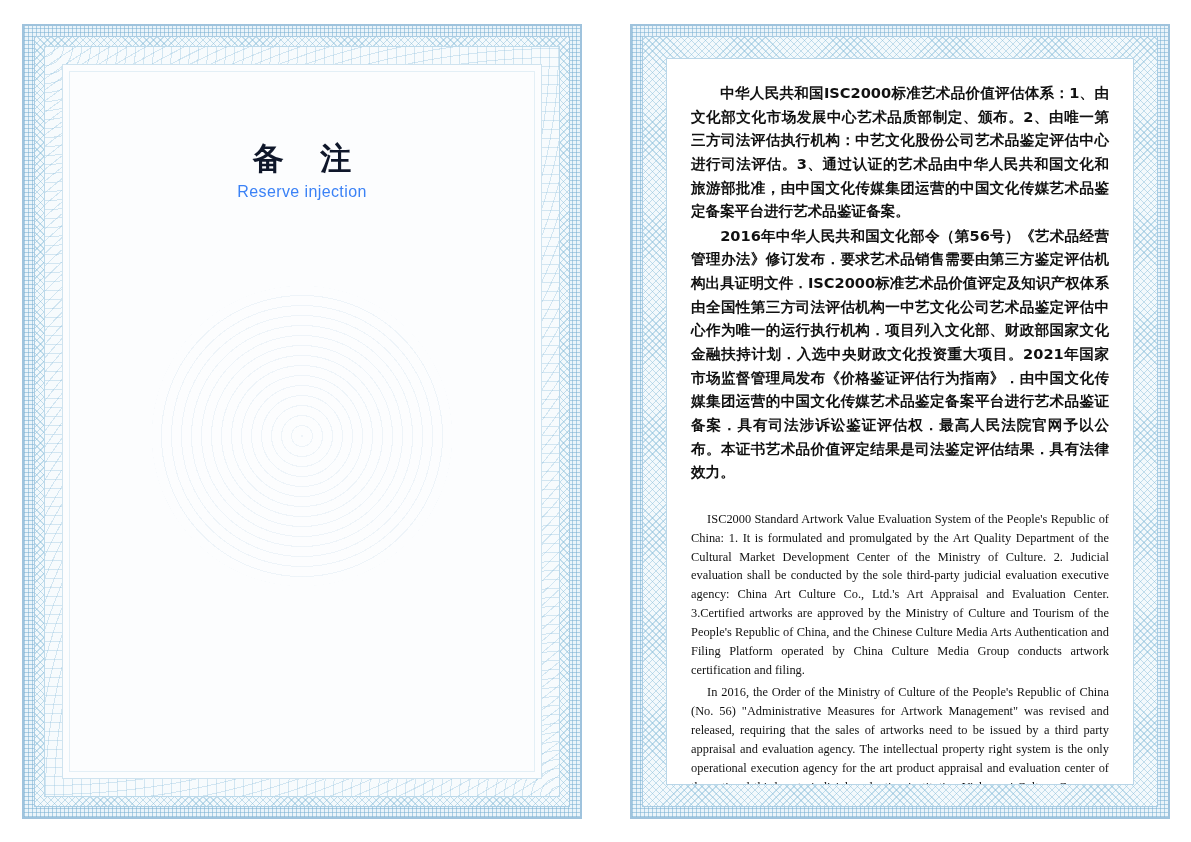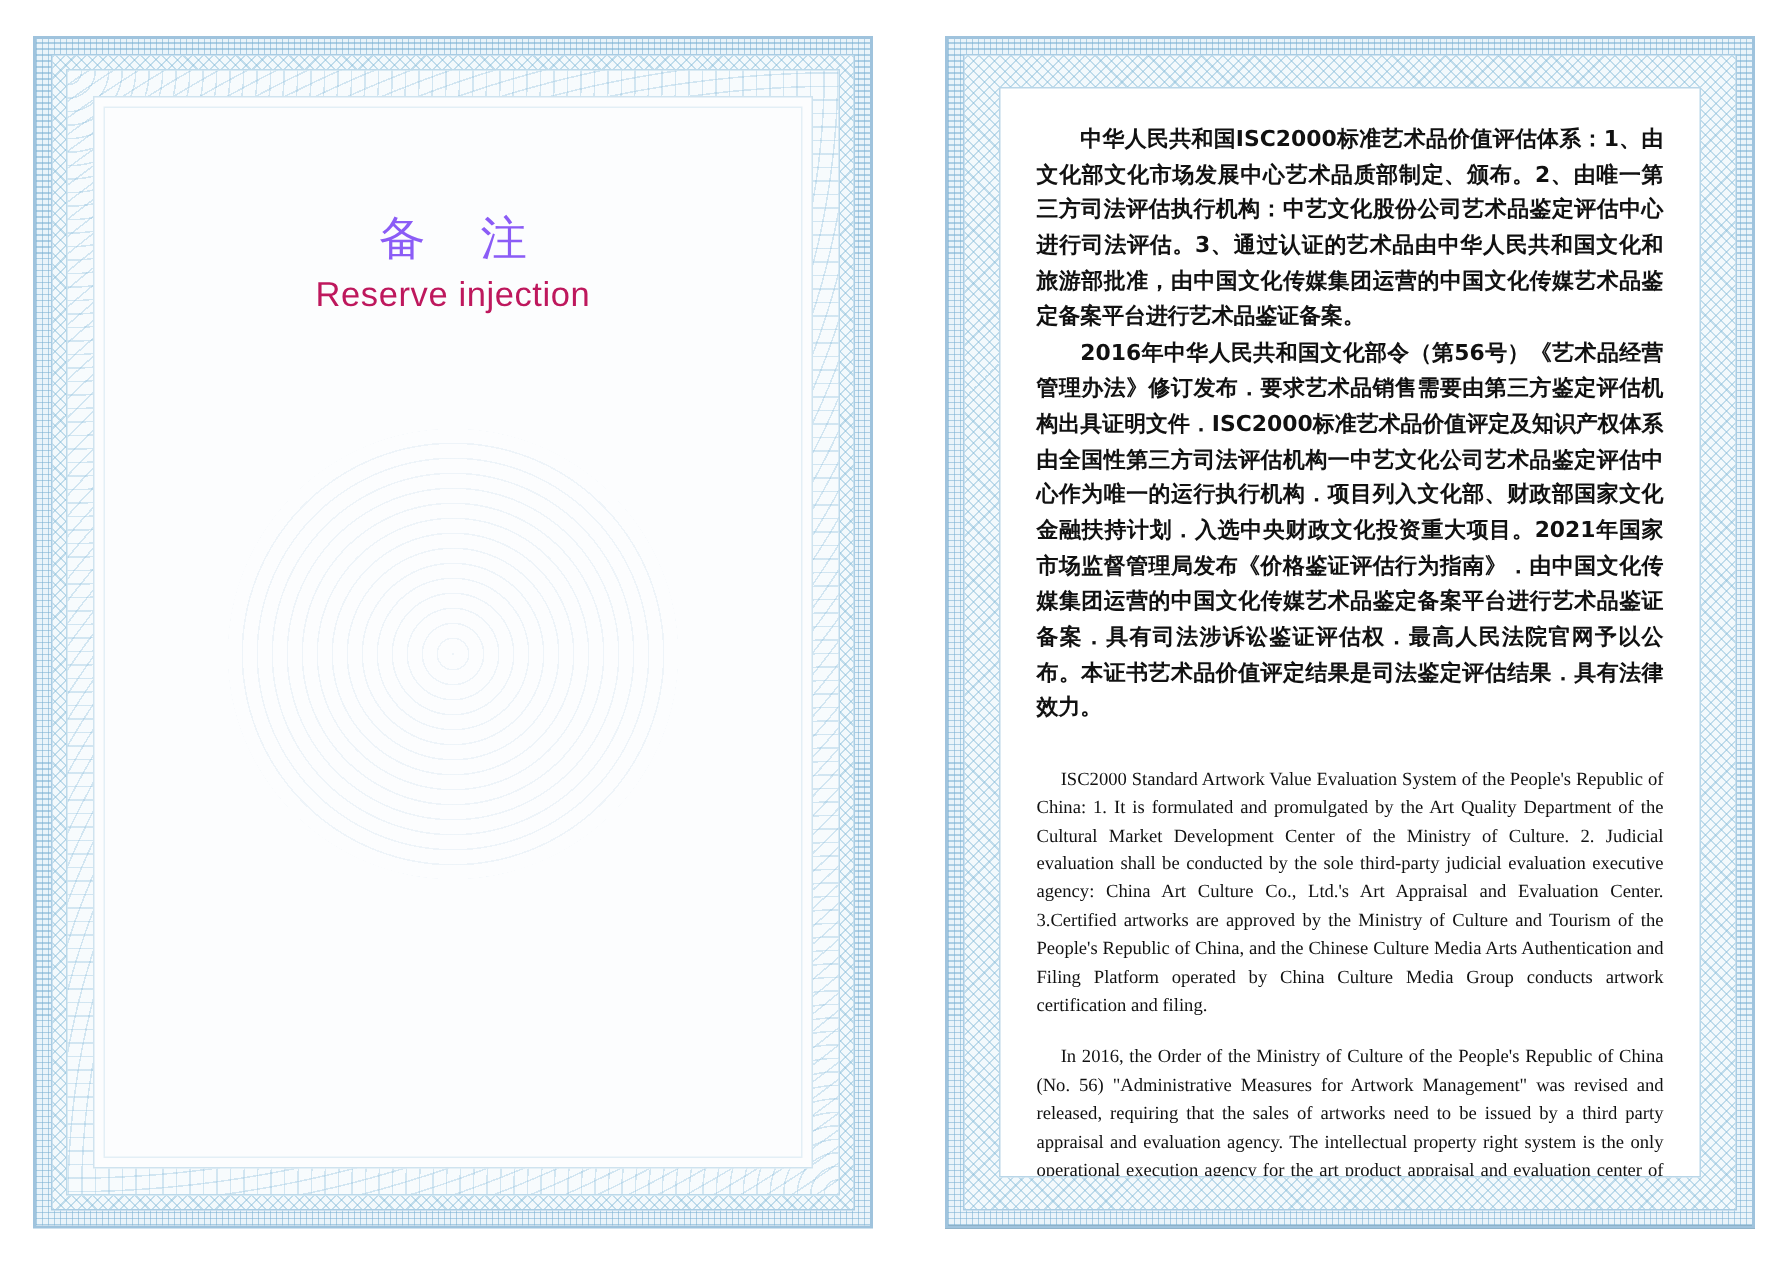--- a/index.html
+++ b/index.html
@@ -89,40 +89,40 @@
   .left-title-wrap {
     position: absolute;
     left: 0;
     right: 0;
     top: 75px;
     text-align: center;
   }
   .left-title-cn {
     font-size: 31px;
     letter-spacing: 14px;
-    color: #8b5cf6;
-    font-weight: 400;
+    color: #0f172a;
+    font-weight: 700;
     text-indent: 14px;
     line-height: 1.25;
   }
   .left-title-en {
     margin-top: 4px;
-    font-size: 23px;
-    color: #be185d;
+    font-size: 16px;
+    color: #3b82f6;
     letter-spacing: 0.4px;
   }
 
   
   .page-right {
     position: absolute;
     left: 630px;
     top: 24px;
     width: 540px;
     height: 795px;
-    background: #0c4a6e;
+    background: #84cc16;
   }
   .right-content {
     position: absolute;
     left: 36px;
     top: 34px;
     right: 36px;
     bottom: 34px;
     border: 1px solid #b9d6e8;
     background: #ffffff;
     padding: 22px 24px 18px 24px;
@@ -144,21 +144,21 @@
   }
   .en-block {
     margin-top: 26px;
     font-family: "Liberation Serif", "DejaVu Serif", serif;
     font-size: 12.4px;
     line-height: 1.52;
     color: #111111;
     text-align: justify;
   }
   .en-block p {
-    margin: 16px 0 1px 0;
+    margin: 4px 0 1px 0;
     text-indent: 1.3em;
   }
 </style>
 </head>
 <body>
 
 <div class="spread">
 
   <div class="page page-left">
     <div class="border-outer"></div>

